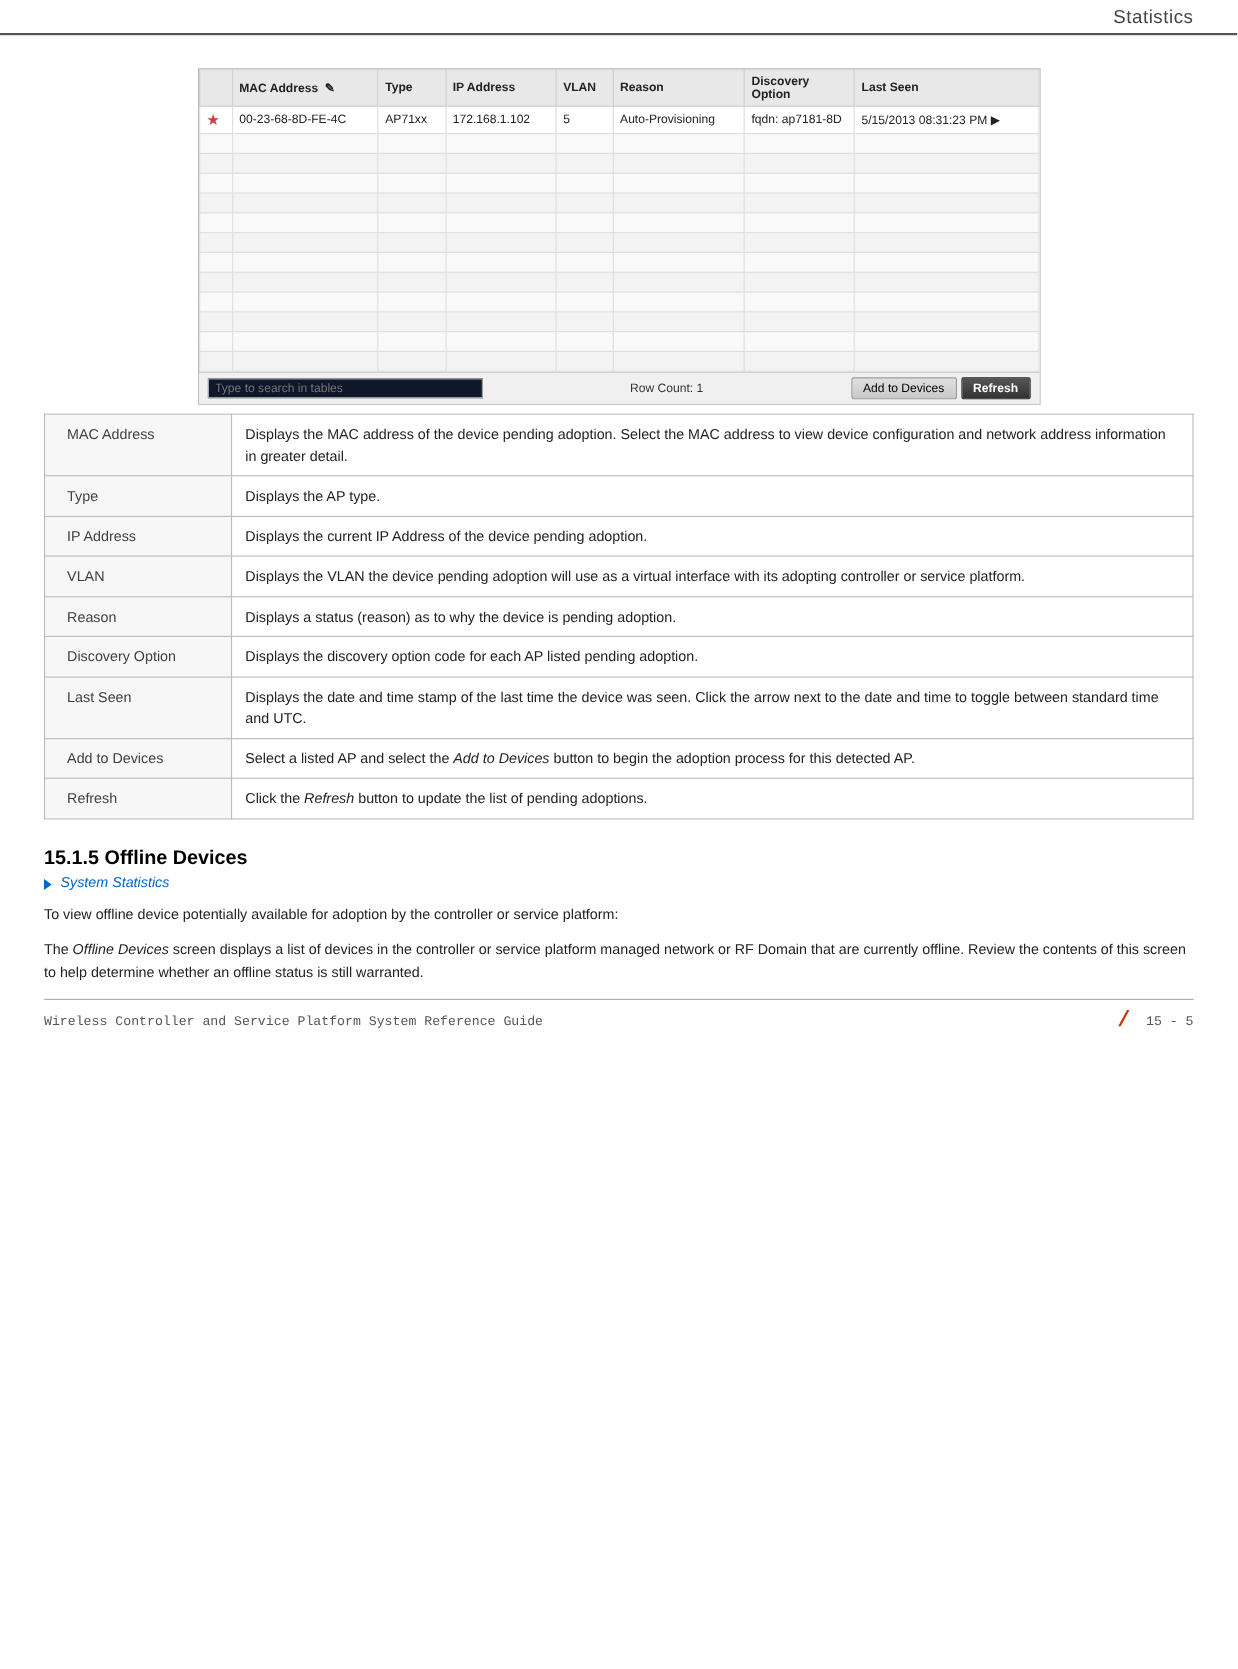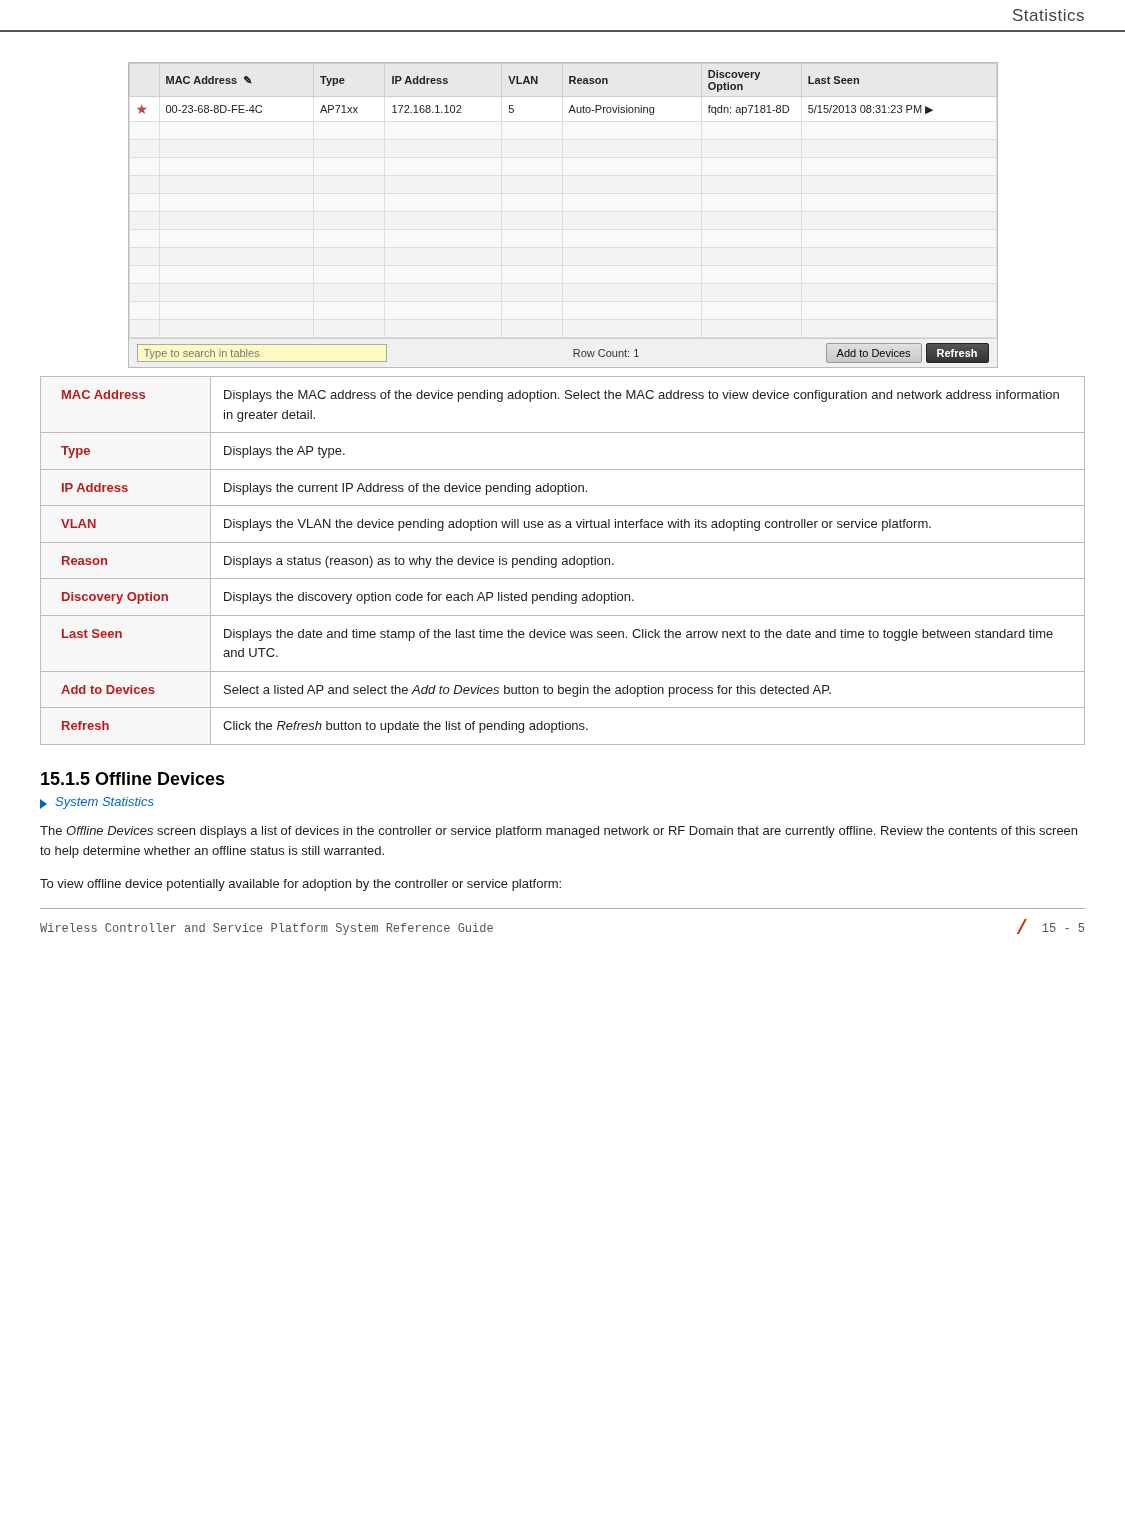--- a/index.html
+++ b/index.html
@@ -25,21 +25,21 @@
 
     .page-content {
       padding: 20px 40px 20px 40px;
     }
 
     
     .screenshot-box {
       border: 1px solid #bbb;
       background: #f5f5f5;
       margin: 10px auto 8px auto;
-      width: 870px;
+      width: 766px;
       padding: 0;
     }
 
     
     .adoption-table {
       width: 100%;
       border-collapse: collapse;
       background: #fff;
       font-size: 11px;
     }
@@ -77,21 +77,21 @@
     .screenshot-footer {
       display: flex;
       justify-content: space-between;
       align-items: center;
       padding: 4px 8px;
       background: #f0f0f0;
       border-top: 1px solid #ccc;
     }
     .search-box {
       border: 1px solid #aaa;
-      background: #fef9c3;
+      background: #0f172a;
       padding: 2px 6px;
       font-size: 11px;
       width: 250px;
       color: #888;
     }
     .row-count-label {
       font-size: 11px;
       color: #333;
     }
     .footer-buttons {
@@ -152,22 +152,22 @@
       font-size: 13px;
     }
     .desc-table td {
       border: 1px solid #bbb;
       padding: 8px 12px;
       vertical-align: top;
       line-height: 1.5;
     }
     .desc-table td:first-child {
       width: 170px;
-      font-weight: bold;
-      color: #b91c1c;
+      font-weight: normal;
+      color: #404040;
       background: #f7f7f7;
       white-space: nowrap;
       padding-left: 20px;
     }
     .desc-table td:last-child {
       background: #fff;
     }
     .desc-table td em {
       font-style: italic;
     }
@@ -454,25 +454,25 @@
 
   <h2 class="section-heading">
     <span>15.1.5</span>&nbsp;<span>Offline Devices</span>
   </h2>
 
   <div class="sub-heading-link">
     <span class="arrow-right"></span>
     <span>System Statistics</span>
   </div>
 
+  <p class="body-text">To view offline device potentially available for adoption by the controller or service platform:</p>
+
   <p class="body-text">
     The <em>Offline Devices</em> <span>screen displays a list of devices in the controller or service platform managed network or RF Domain that are currently offline. Review the contents of this screen to help determine whether an offline status is still warranted.</span>
   </p>
-
-  <p class="body-text">To view offline device potentially available for adoption by the controller or service platform:</p>
 
   <div class="page-footer">
     <span>Wireless Controller and Service Platform System Reference Guide</span>
     <div class="page-num">
       <span class="slash-icon"></span>
       <span>15 - 5</span>
     </div>
   </div>
 
 </div>

